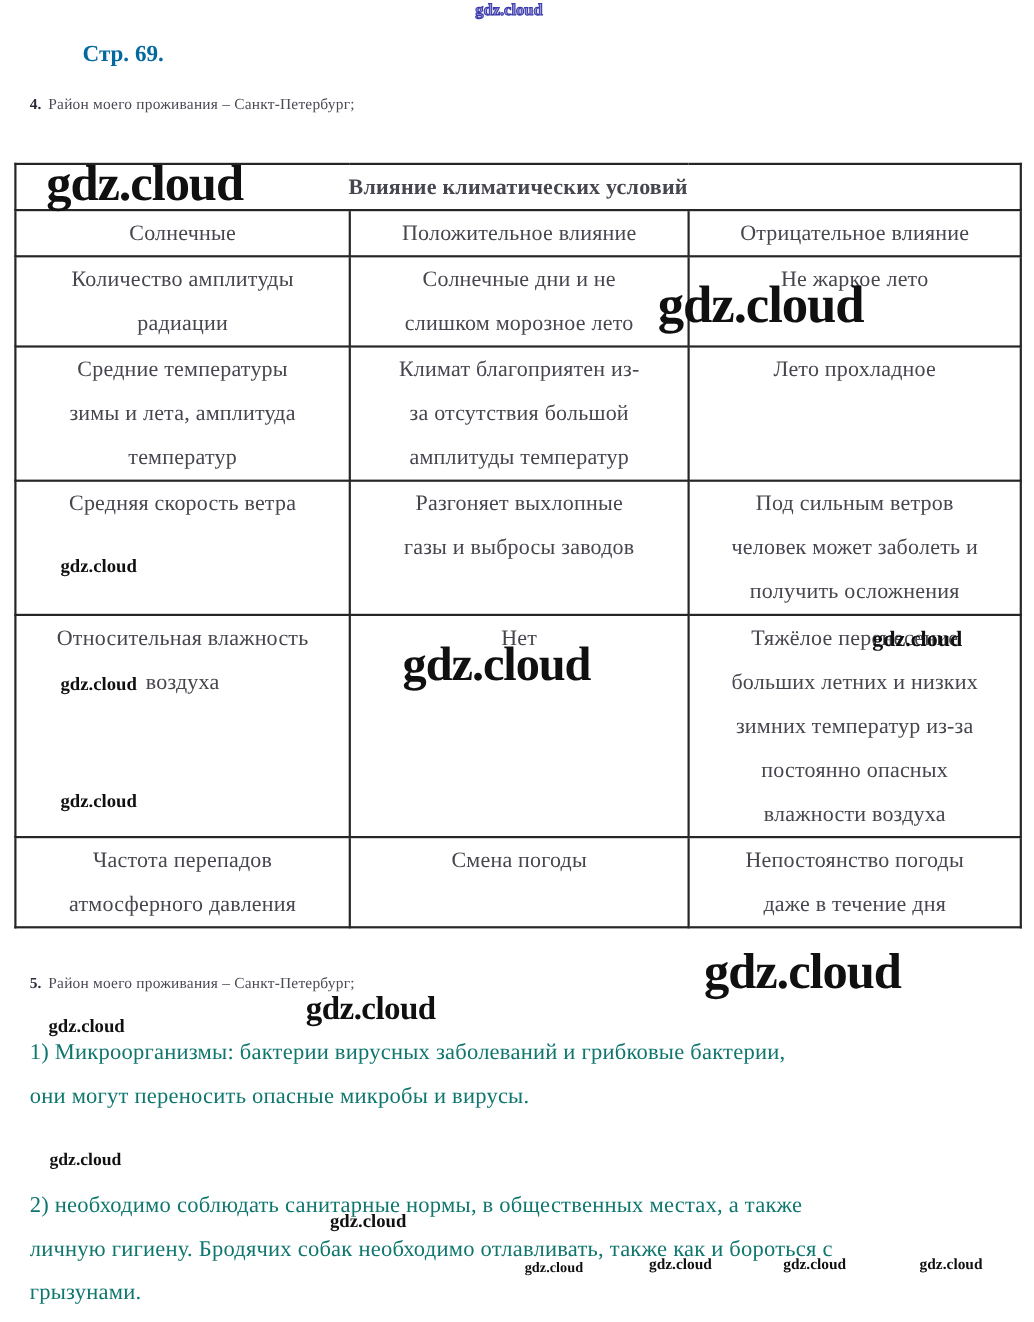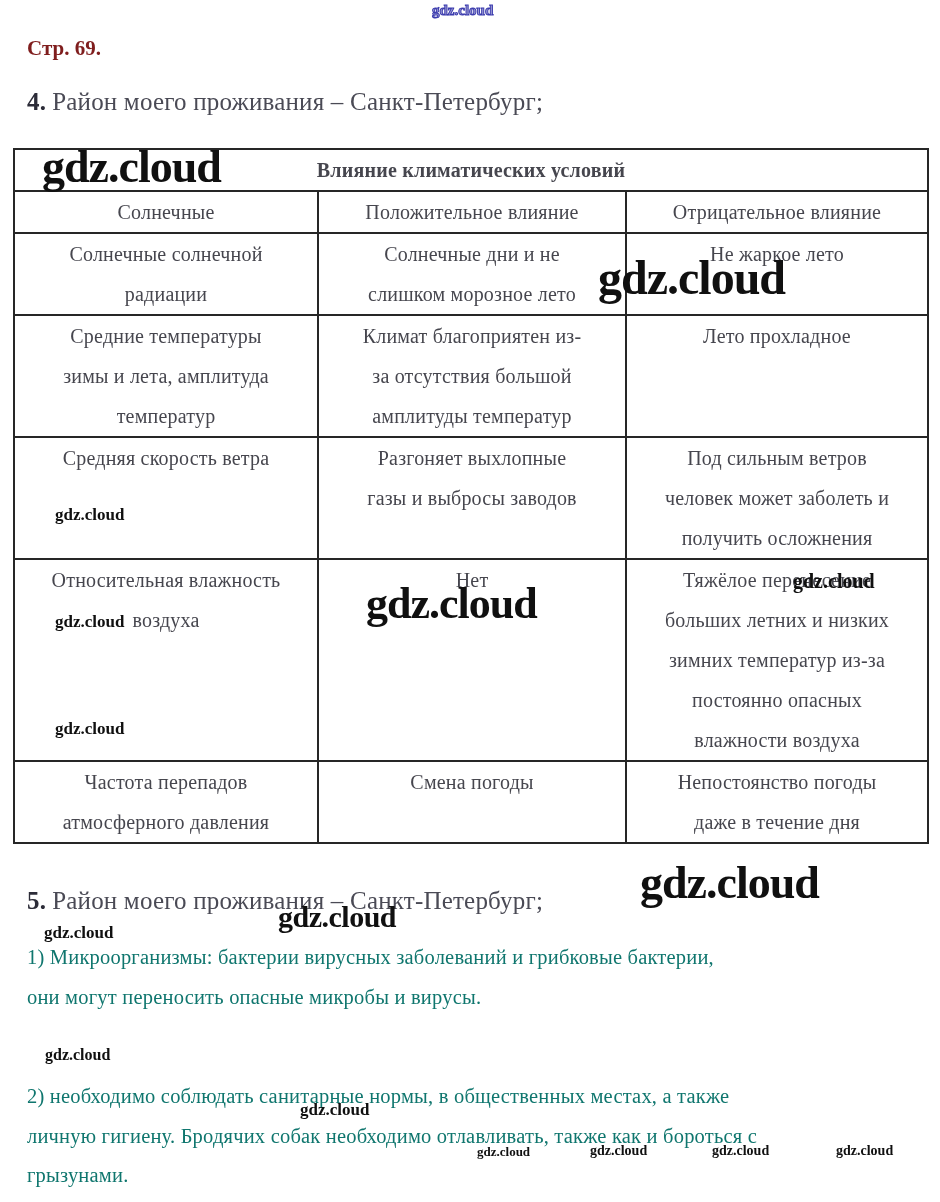--- a/index.html
+++ b/index.html
@@ -2,22 +2,22 @@
 <html><head>
 <meta charset="utf-8">
 <style>
   html,body{margin:0;padding:0;background:#fff;}
   #page{
     position:relative;width:940px;height:1202px;background:#ffffff;
     font-family:Liberation Serif, serif;color:#46464e;overflow:hidden;
   }
   
   .h-line{position:absolute;left:27px;white-space:nowrap;}
-  .page-label{top:36px;font-size:21px;font-weight:700;color:#7f1d1d;}
-  .task-line{font-size:25px;color:#4a4a55;letter-spacing:.2px;}
+  .page-label{top:36px;font-size:21px;font-weight:700;color:#0369a1;margin-left:48px;}
+  .task-line{font-size:14px;color:#4a4a55;letter-spacing:.2px;}
   .task-line .num{font-weight:700;color:#2c2c38;margin-right:6px;}
   
   table.climate{
     position:absolute;left:13px;top:148px;width:914px;
     border-collapse:collapse;table-layout:fixed;
   }
   table.climate td{
     border:2px solid #262626;vertical-align:top;text-align:center;
     padding:0;font-size:20px;line-height:40px;color:#46464e;letter-spacing:.2px;
   }
@@ -72,21 +72,21 @@
         <tr style="height:40px">
       <td colspan="3" class="title-cell">Влияние климатических условий</td>
     </tr>
     <tr style="height:40px">
       <td>Солнечные</td>
       <td>Положительное влияние</td>
       <td>Отрицательное влияние</td>
     </tr>
     <tr style="height:80px">
       <td>
-        <div class="ln">Солнечные солнечной</div>
+        <div class="ln">Количество амплитуды</div>
         <div class="ln">радиации</div>
       </td>
       <td>
         <div class="ln">Солнечные дни и не</div>
         <div class="ln">слишком морозное лето</div>
       </td>
       <td>
         <div class="ln">Не жаркое лето</div>
       </td>
     </tr>

